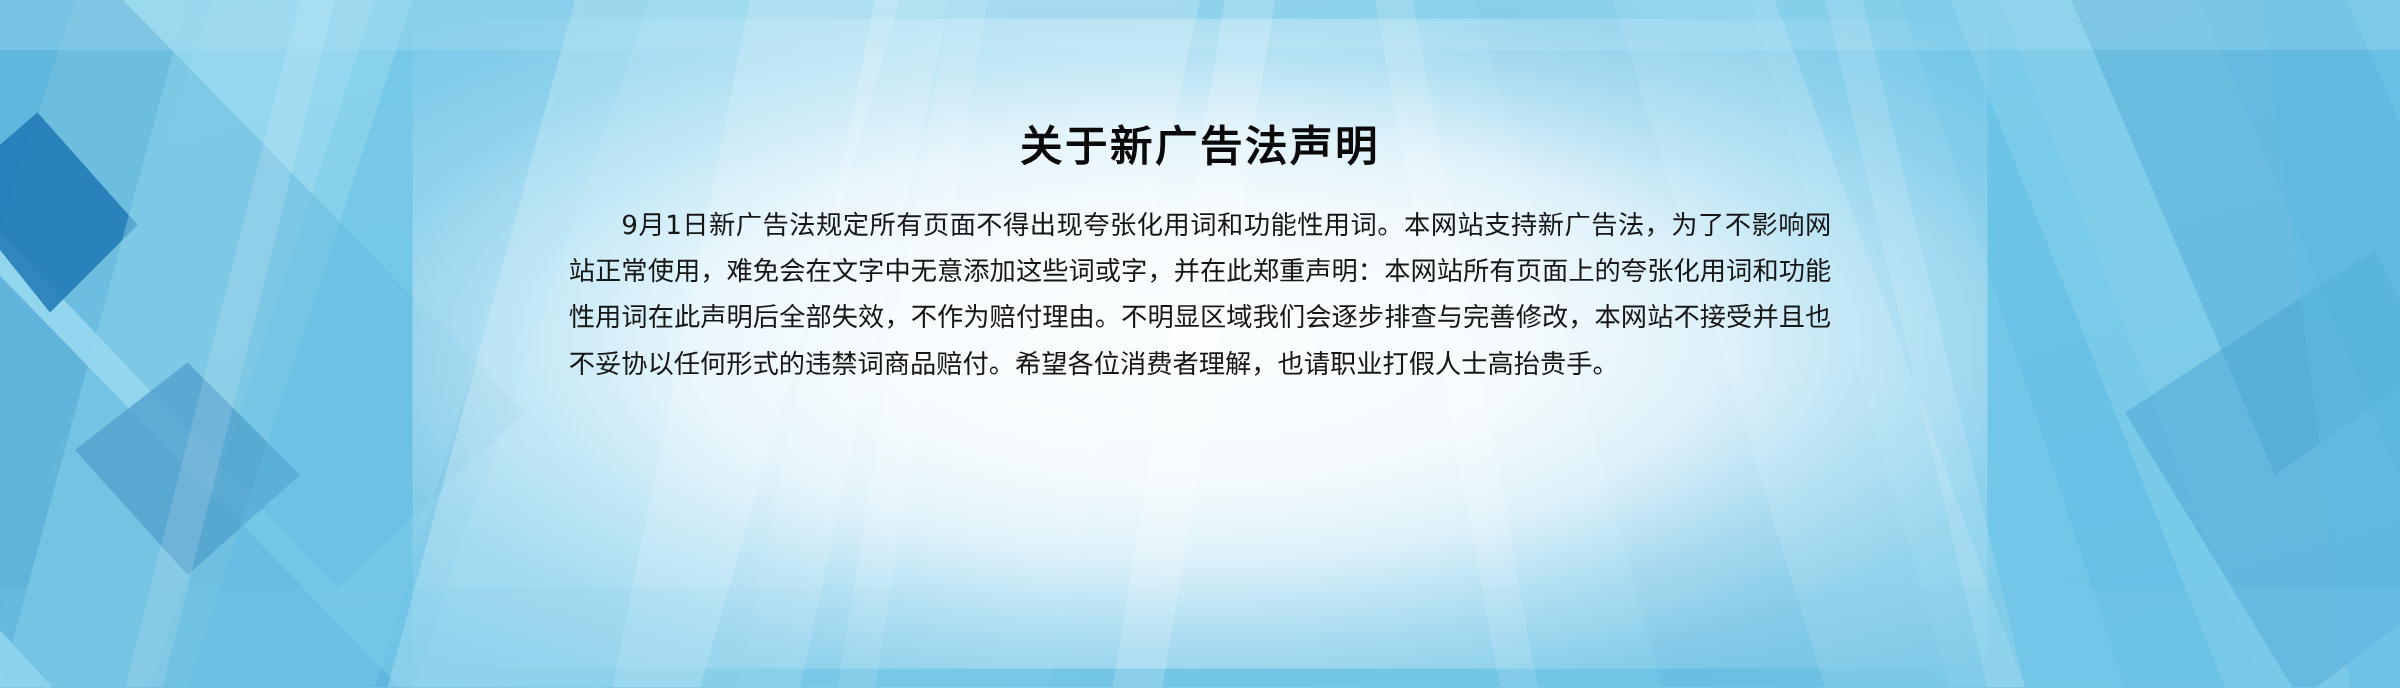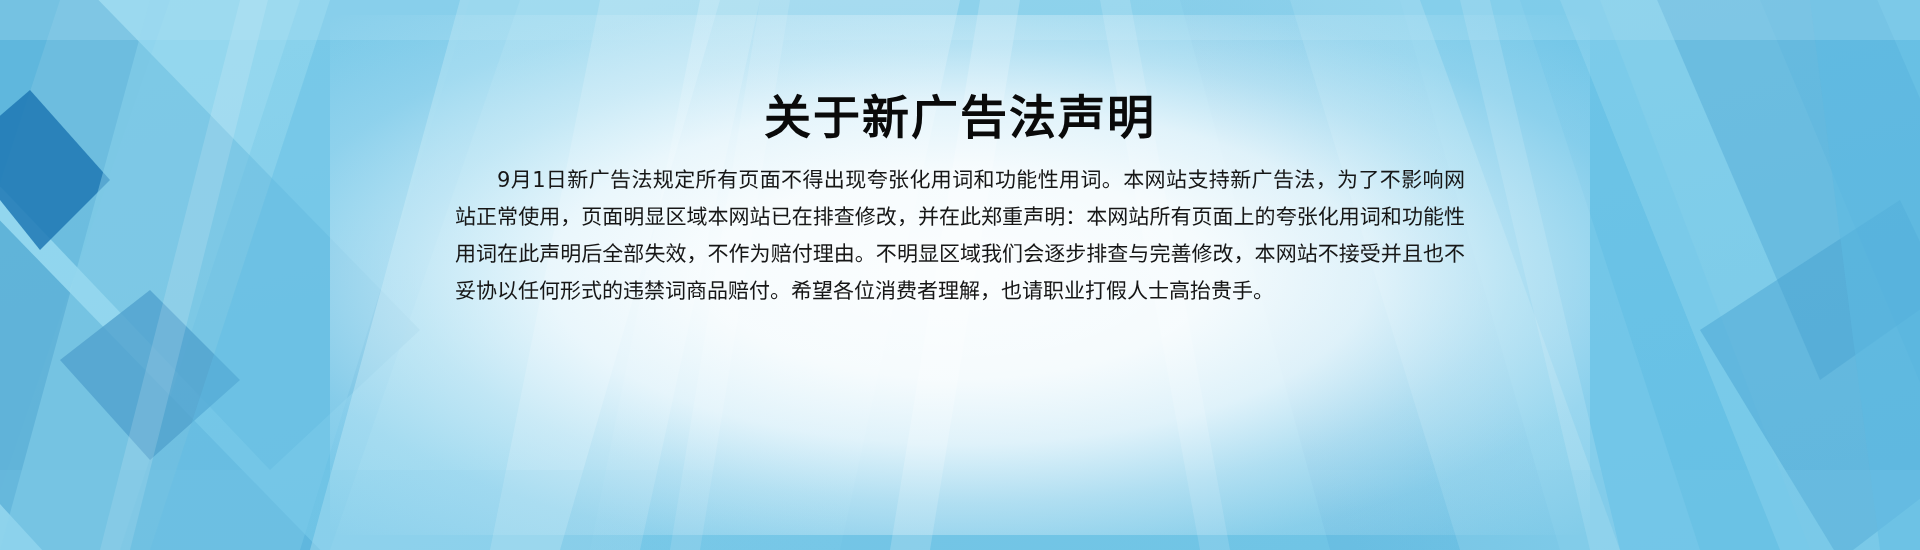--- a/index.html
+++ b/index.html
@@ -63,21 +63,21 @@
     transform: translateX(-50%);
     width: 1010px;
     height: 550px;
     box-sizing: border-box;
     padding-top: 96px;
   }
 
   .notice-title {
     margin: 0 0 22px 0;
     text-align: center;
-    font-size: 47px;
+    font-size: 34px;
     line-height: 44px;
     font-weight: bold;
     color: #0a0a0a;
     letter-spacing: 2px;
     font-family: "DejaVu Sans", "Liberation Sans", sans-serif;
   }
 
   .notice-body {
     color: #161616;
     font-size: 21px;
@@ -151,17 +151,17 @@
       <rect x="0" y="470" width="1920" height="80" fill="#79c9e8" opacity="0.22"></rect>
       <rect x="0" y="0" width="1920" height="40" fill="#b9e3f4" opacity="0.25"></rect>
     </svg>
     <div class="center-glow"></div>
   </div>
 
   <div class="content">
     <h1 class="notice-title">关于新广告法声明</h1>
 
     <div class="notice-body">
-      <p class="para-main">9月1日新广告法规定所有页面不得出现夸张化用词和功能性用词。本网站支持新广告法，为了不影响网站正常使用，页面明显区域本网站已在排查修改，并在此郑重声明：本网站所有页面上的夸张化用词和功能性用词在此声明后全部失效，不作为赔付理由。不明显区域我们会逐步排查与完善修改，本网站不接受并且也不妥协以任何形式的违禁词商品赔付。希望各位消费者理解，也请职业打假人士高抬贵手。</p>
+      <p class="para-main">9月1日新广告法规定所有页面不得出现夸张化用词和功能性用词。本网站支持新广告法，为了不影响网站正常使用，难免会在文字中无意添加这些词或字，并在此郑重声明：本网站所有页面上的夸张化用词和功能性用词在此声明后全部失效，不作为赔付理由。不明显区域我们会逐步排查与完善修改，本网站不接受并且也不妥协以任何形式的违禁词商品赔付。希望各位消费者理解，也请职业打假人士高抬贵手。</p>
     </div>
   </div>
 
 </div>
 
 </body></html>

